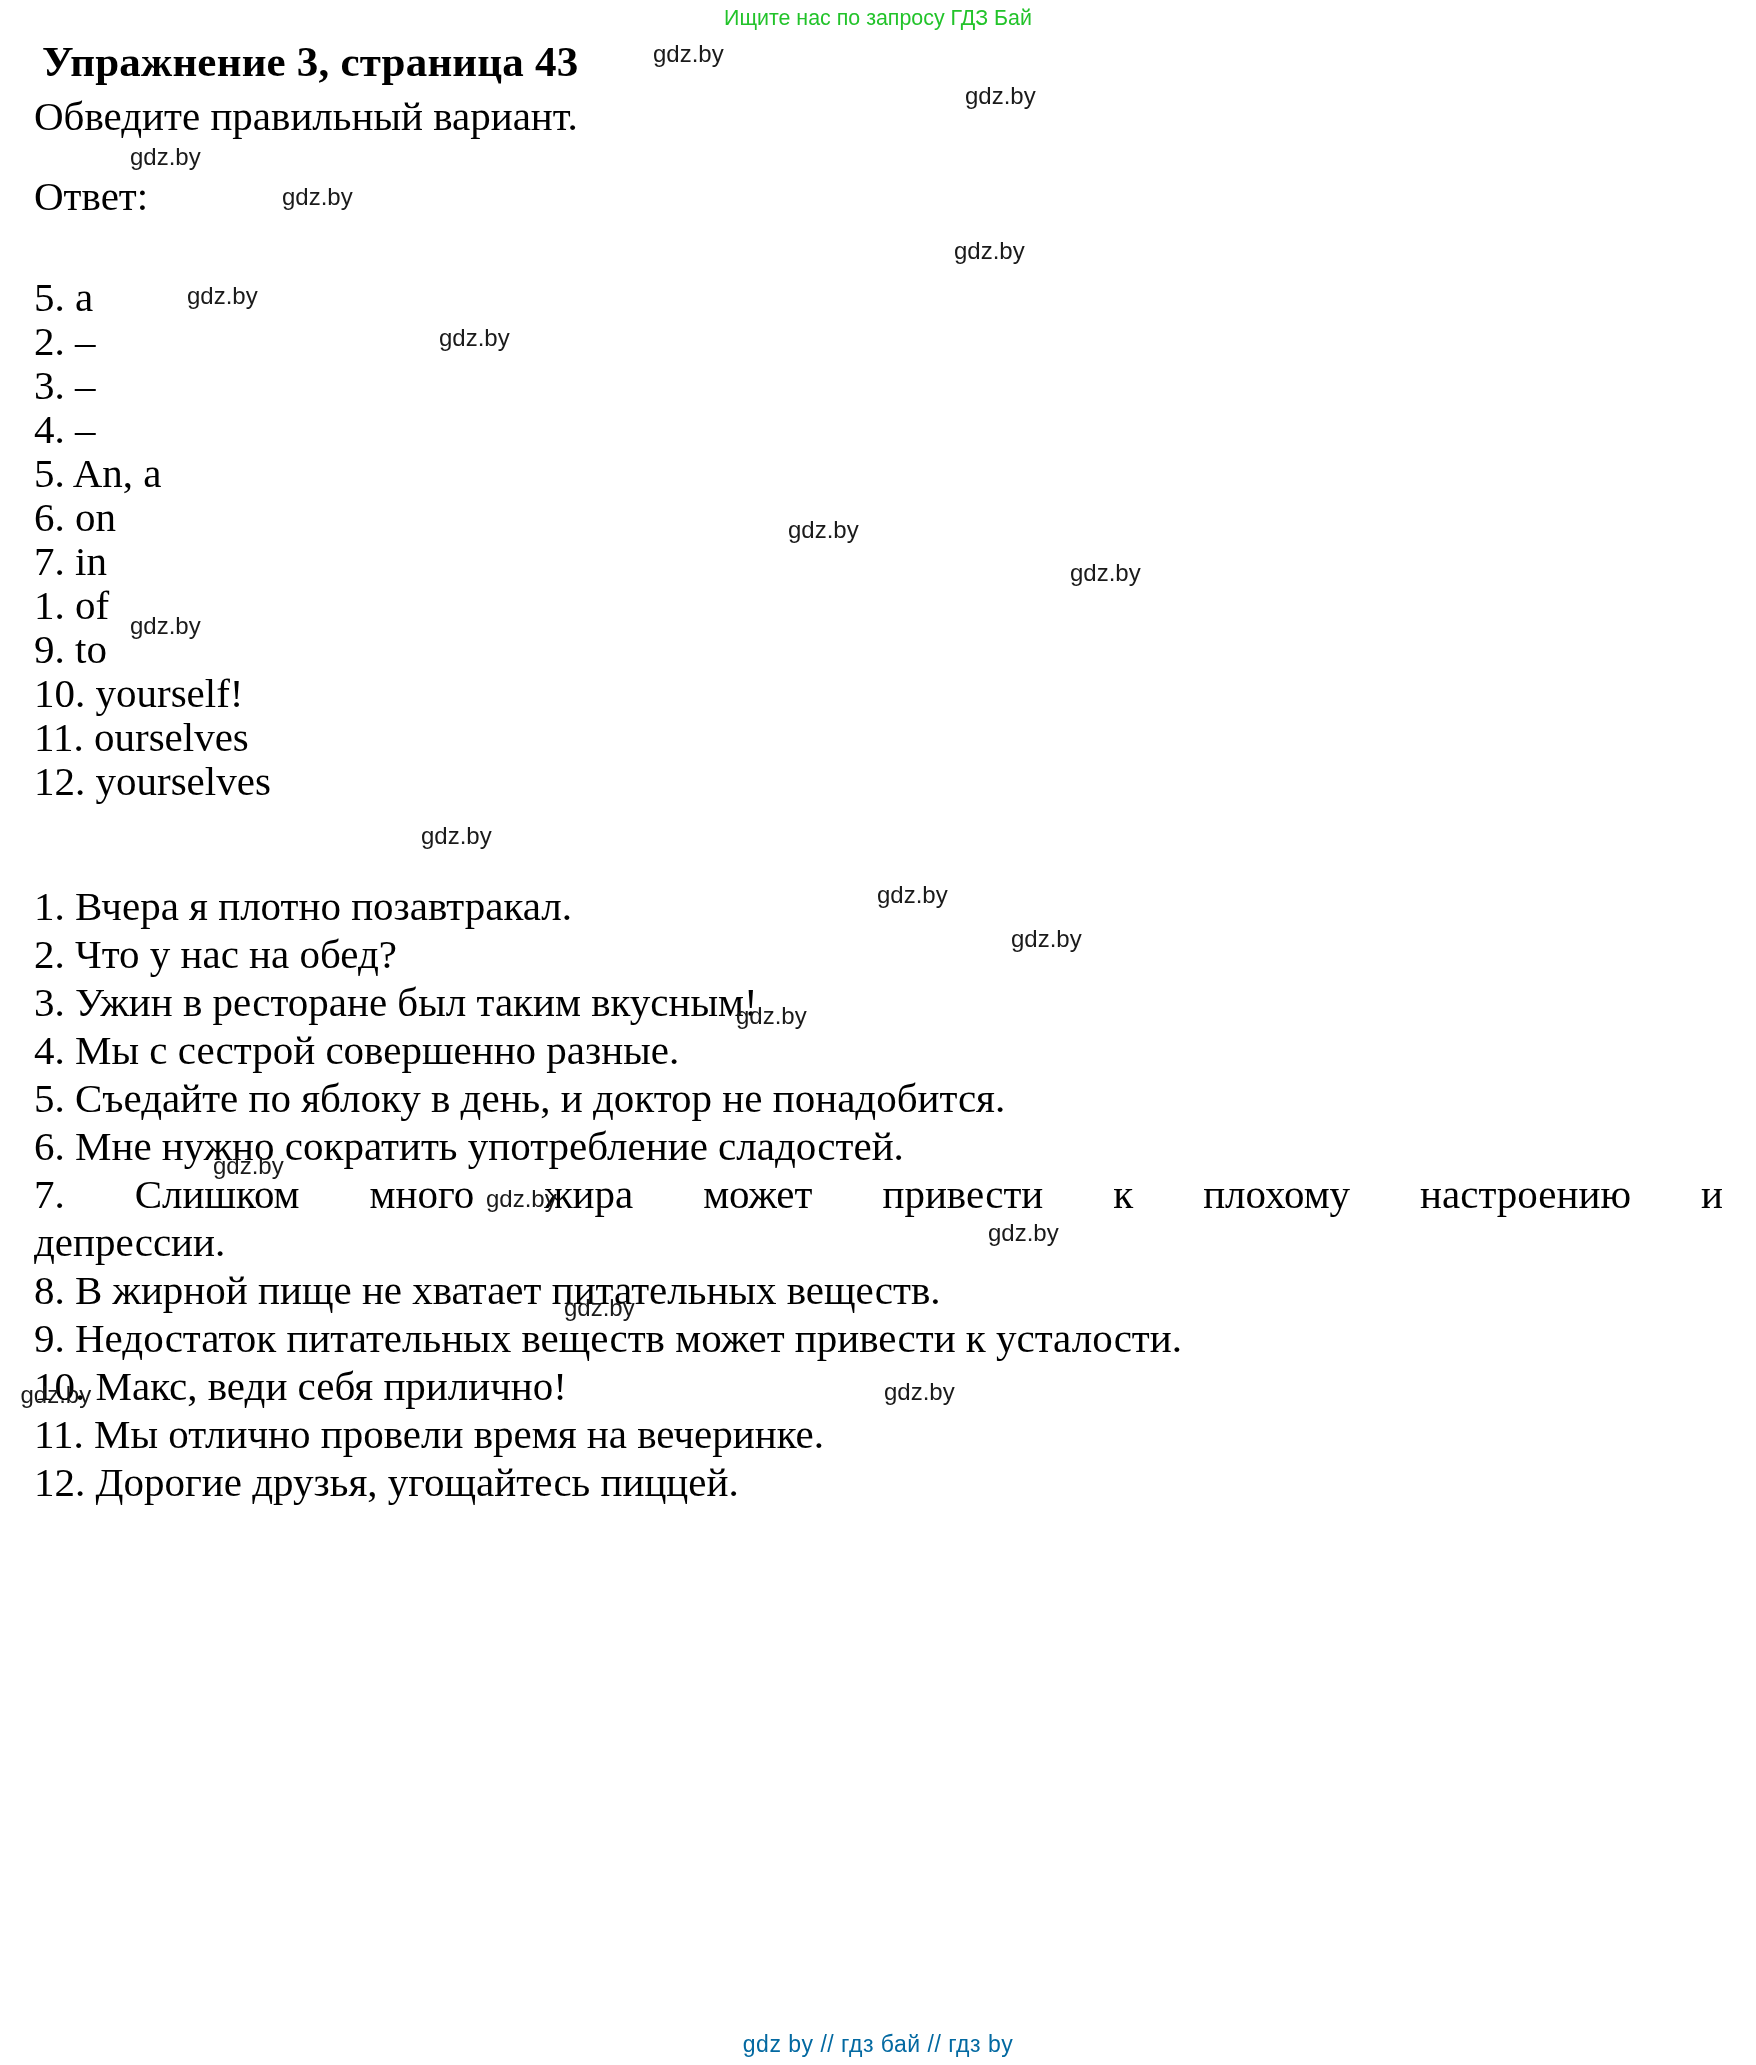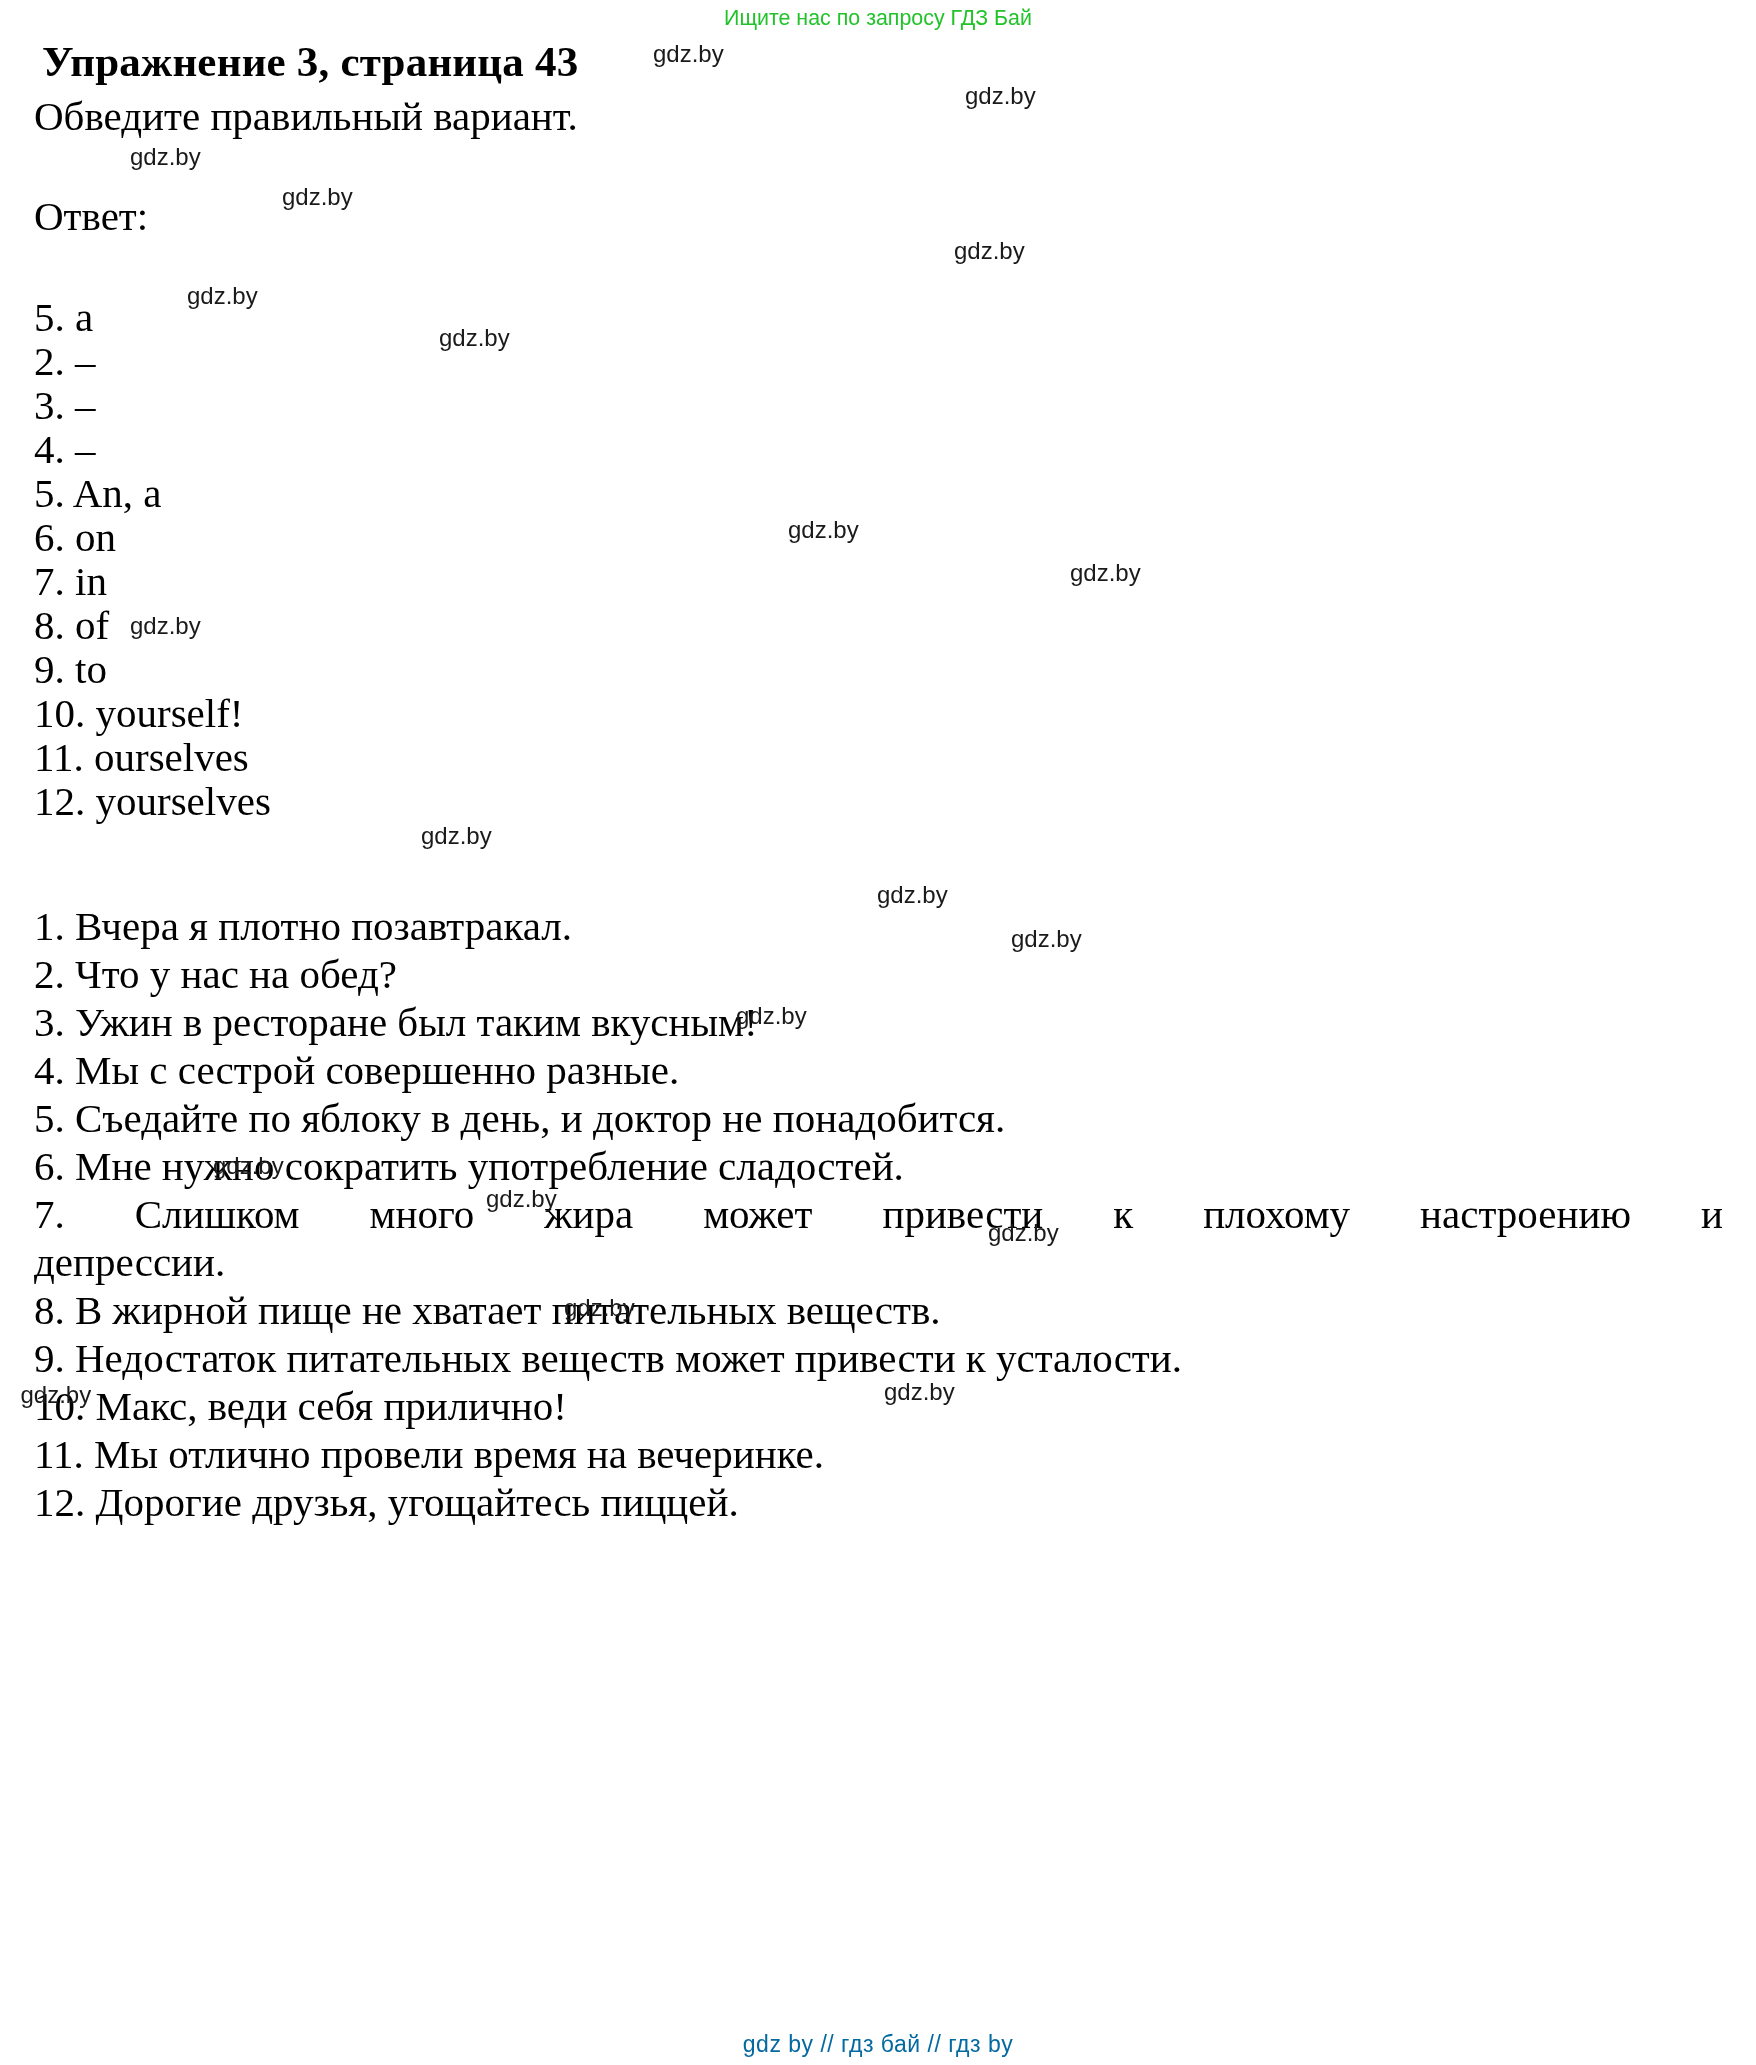--- a/index.html
+++ b/index.html
@@ -49,21 +49,21 @@
 
   .ex-instruction {
     font-size: 41px;
     line-height: 54px;
     white-space: nowrap;
   }
 
   .answer-label {
     font-size: 41px;
     line-height: 50px;
-    margin-top: 48px;
+    margin-top: 28px;
   }
 
   .answer-list {
     margin: 0;
     padding: 0;
     list-style: none;
     margin-top: 54px;
   }
   .answer-list li {
     font-size: 41px;
@@ -134,21 +134,21 @@
   <div class="answer-label">Ответ:</div>
 
   <ul class="answer-list">
     <li>5. a</li>
     <li>2. –</li>
     <li>3. –</li>
     <li>4. –</li>
     <li>5. An, a</li>
     <li>6. on</li>
     <li>7. in</li>
-    <li>8. of</li>
+    <li>1. of</li>
     <li>9. to</li>
     <li>10. yourself!</li>
     <li>11. ourselves</li>
     <li>12. yourselves</li>
   </ul>
 
   <ul class="translation-list">
     <li>1. Вчера я плотно позавтракал.</li>
     <li>2. Что у нас на обед?</li>
     <li>3. Ужин в ресторане был таким вкусным!</li>

